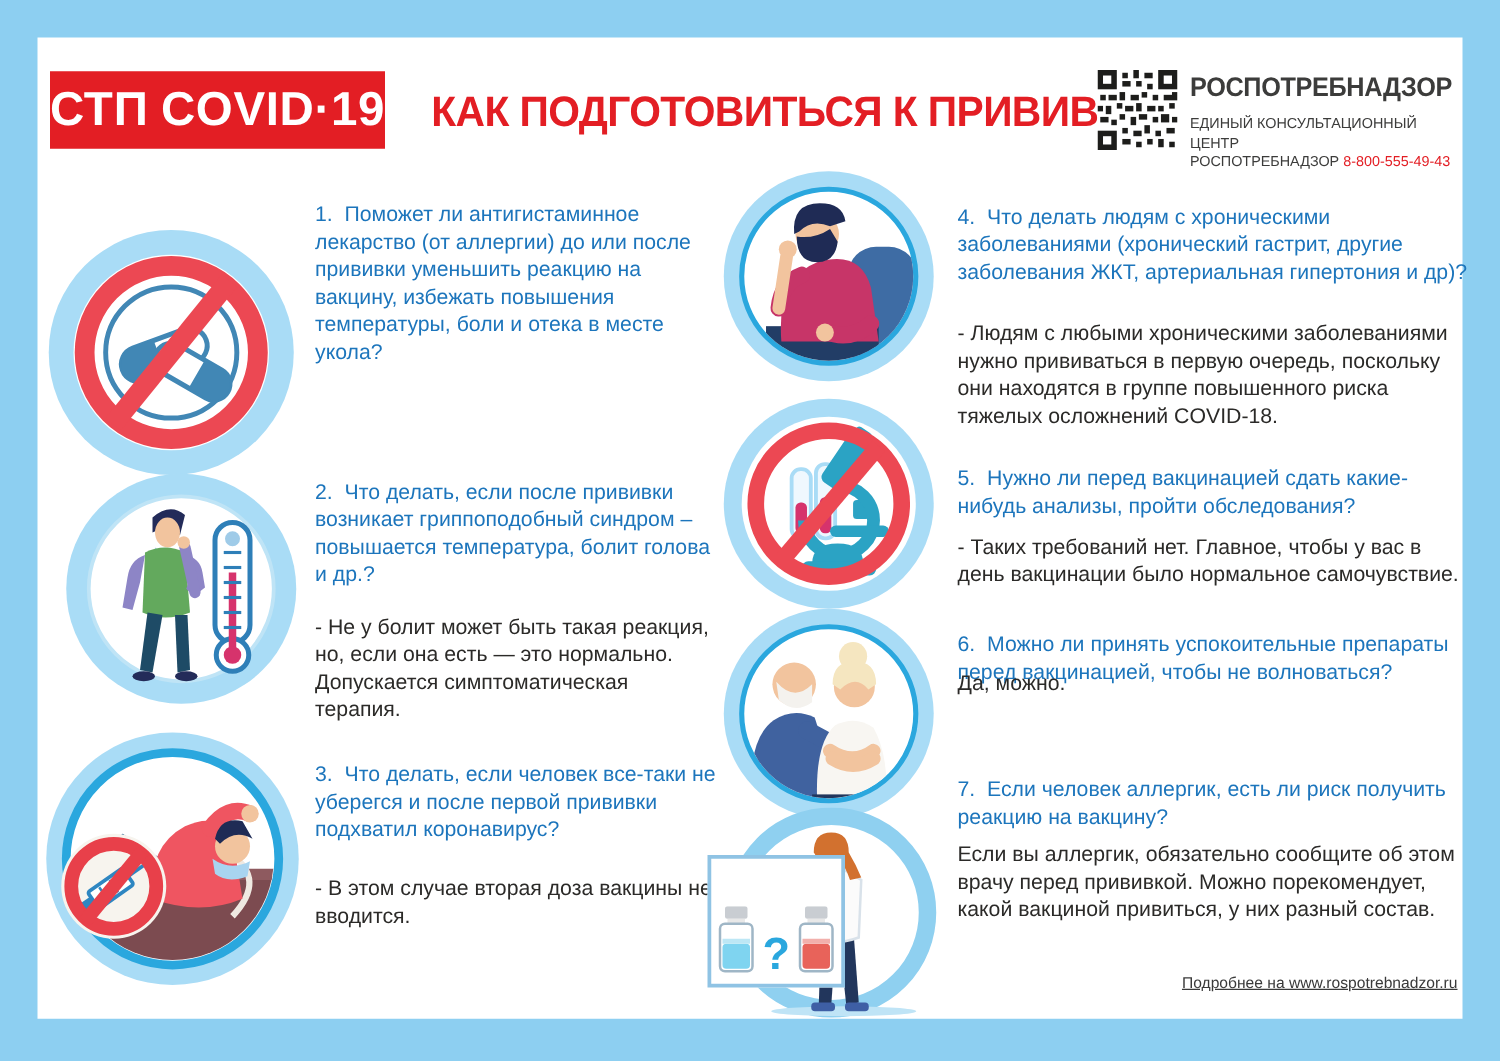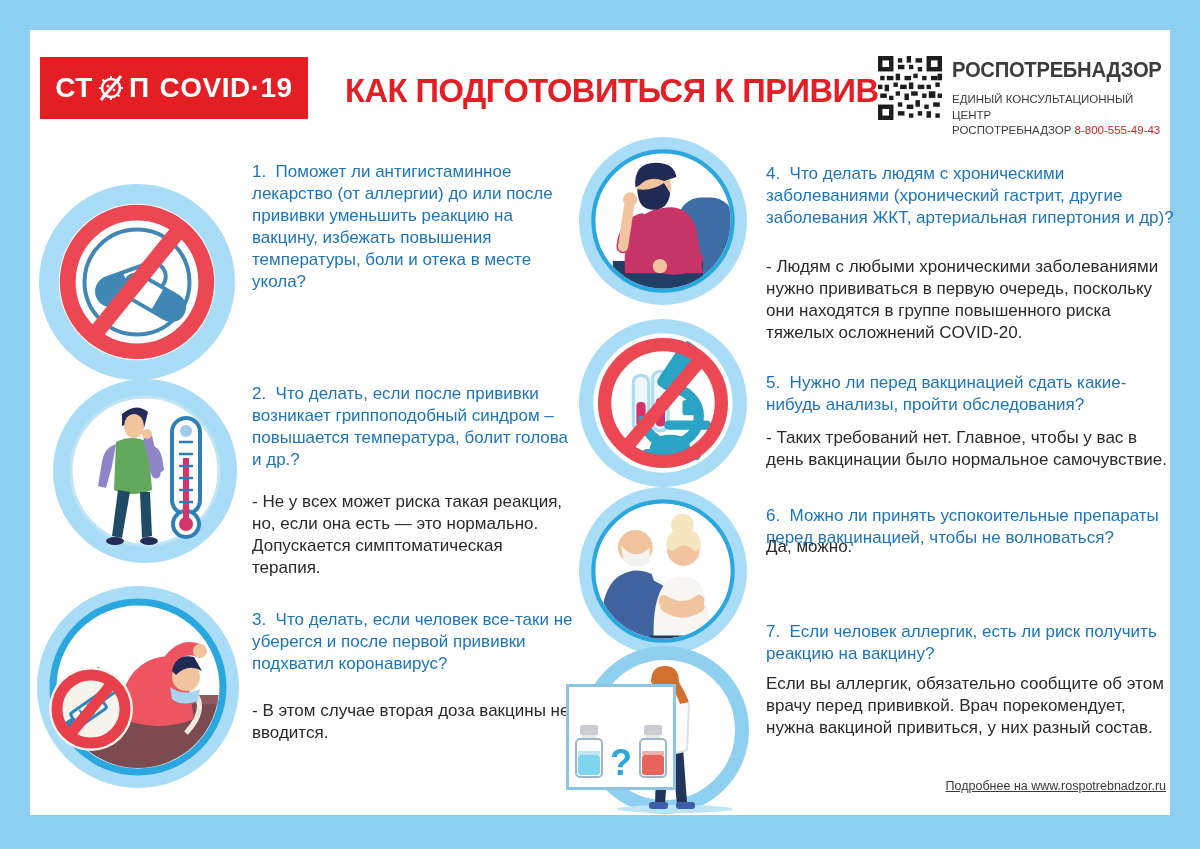--- a/index.html
+++ b/index.html
@@ -2,21 +2,21 @@
 <html><head>
 <meta charset="utf-8">
 <style>
   html,body{margin:0;padding:0;background:#e8eef2;}
   .poster{position:relative;width:1200px;height:849px;background:#8DCFF1;
           font-family:"Liberation Sans",sans-serif;overflow:hidden;}
   .inner{position:absolute;left:30px;top:30px;right:30px;bottom:34px;background:#ffffff;}
   
   .logo{position:absolute;left:40px;top:57px;width:268px;height:62px;background:#E31E24;
         color:#fff;display:flex;align-items:center;justify-content:center;gap:0;
-        font-weight:700;font-size:28px;letter-spacing:.5px;}
+        font-weight:700;font-size:38px;letter-spacing:.5px;}
   .logo .covid{margin-left:10px;}
   .title{position:absolute;left:345px;top:61px;width:535px;height:58px;display:flex;align-items:center;
          color:#E31E24;font-weight:700;font-size:34px;white-space:nowrap;
          transform:scaleX(.96);transform-origin:left center;letter-spacing:-.5px;}
   .qr{position:absolute;left:878px;top:56px;}
   .agency{position:absolute;left:952px;top:58px;width:218px;}
   .agency-name{font-size:21.5px;font-weight:700;color:#3C3C3B;white-space:nowrap;
                transform:scaleX(.94);transform-origin:left;letter-spacing:-.3px;}
   .agency-sub{margin-top:9px;font-size:11.5px;font-weight:400;color:#3C3C3B;line-height:1.35;}
   .phone{color:#E31E24;}
@@ -298,27 +298,27 @@
       <rect x="6" y="0" width="18" height="10" rx="2" fill="#C9CDD2"></rect>
       <rect x="8" y="10" width="14" height="5" fill="#E8E8E8"></rect>
       <rect x="2" y="14" width="26" height="38" rx="4" fill="#fff" stroke="#9FB6C6" stroke-width="2"></rect>
       <rect x="4" y="30" width="22" height="20" rx="3" fill="#E8635A"></rect>
       <rect x="4" y="26" width="22" height="4" fill="#F2B0AC"></rect>
     </svg>
   </div>
 
   <div class="q" style="left:252px;top:150px;width:322px">1.&nbsp;&nbsp;Поможет ли антигистаминное лекарство (от аллергии) до или после прививки уменьшить реакцию на вакцину, избежать повышения температуры, боли и отека в месте укола?</div>
   <div class="q" style="left:252px;top:372px;width:322px">2.&nbsp;&nbsp;Что делать, если после прививки возникает гриппоподобный синдром – повышается температура, болит голова и др.?</div>
-  <div class="a" style="left:252px;top:491px;width:322px">- Не у всех может риска такая реакция, но, если она есть — это нормально. Допускается симптоматическая терапия.</div>
+  <div class="a" style="left:252px;top:491px;width:322px">- Не у болит может быть такая реакция, но, если она есть — это нормально. Допускается симптоматическая терапия.</div>
   <div class="q" style="left:252px;top:598px;width:322px">3.&nbsp;&nbsp;Что делать, если человек все-таки не уберегся и после первой прививки подхватил коронавирус?</div>
   <div class="a" style="left:252px;top:700px;width:322px">- В этом случае вторая доза вакцины не вводится.</div>
 
   <div class="q" style="left:766px;top:152px;width:410px">4.&nbsp;&nbsp;Что делать людям с хроническими заболеваниями (хронический гастрит, другие заболевания ЖКТ, артериальная гипертония и др)?</div>
-  <div class="a" style="left:766px;top:256px;width:410px">- Людям с любыми хроническими заболеваниями нужно прививаться в первую очередь, поскольку они находятся в группе повышенного риска тяжелых осложнений COVID-20.</div>
+  <div class="a" style="left:766px;top:256px;width:410px">- Людям с любыми хроническими заболеваниями нужно прививаться в первую очередь, поскольку они находятся в группе повышенного риска тяжелых осложнений COVID-18.</div>
   <div class="q" style="left:766px;top:361px;width:410px">5.&nbsp;&nbsp;Нужно ли перед вакцинацией сдать какие-нибудь анализы, пройти обследования?</div>
   <div class="a" style="left:766px;top:427px;width:410px">- Таких требований нет. Главное, чтобы у вас в день вакцинации было нормальное самочувствие.</div>
   <div class="q" style="left:766px;top:494px;width:410px">6.&nbsp;&nbsp;Можно ли принять успокоительные препараты перед вакцинацией, чтобы не волноваться?</div>
   <div class="a" style="left:766px;top:536px;width:410px">Да, можно.</div>
   <div class="q" style="left:766px;top:610px;width:410px">7.&nbsp;&nbsp;Если человек аллергик, есть ли риск получить реакцию на вакцину?</div>
-  <div class="a" style="left:766px;top:673px;width:410px">Если вы аллергик, обязательно сообщите об этом врачу перед прививкой. Врач порекомендует, нужна вакциной привиться, у них разный состав.</div>
+  <div class="a" style="left:766px;top:673px;width:410px">Если вы аллергик, обязательно сообщите об этом врачу перед прививкой. Можно порекомендует, какой вакциной привиться, у них разный состав.</div>
 
   <div class="footer">Подробнее на www.rospotrebnadzor.ru</div>
 </div>
 
 </body></html>

